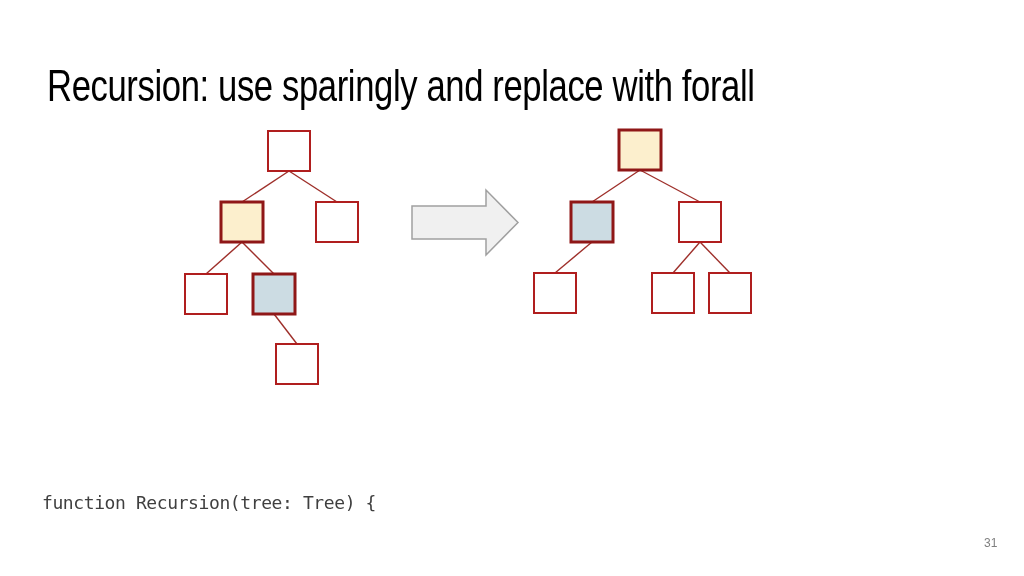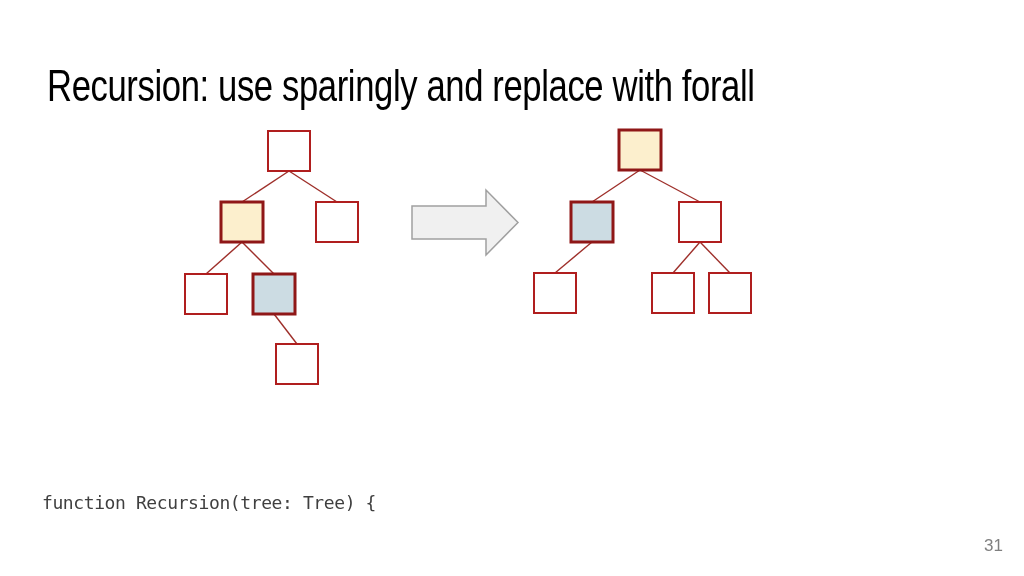--- a/index.html
+++ b/index.html
@@ -42,21 +42,21 @@
     font-size: 18px;
     line-height: 34.5px;
     letter-spacing: -0.4px;
     color: #3f3f3f;
     white-space: pre;
   }
   .page-number {
     position: absolute;
     left: 984px;
     top: 536px;
-    font-size: 17px;
+    font-size: 12px;
     color: #7f7f7f;
   }
 </style>
 </head>
 <body>
 
 <div class="slide">
 
   <h1 class="title">Recursion: use sparingly and replace with forall</h1>
 

